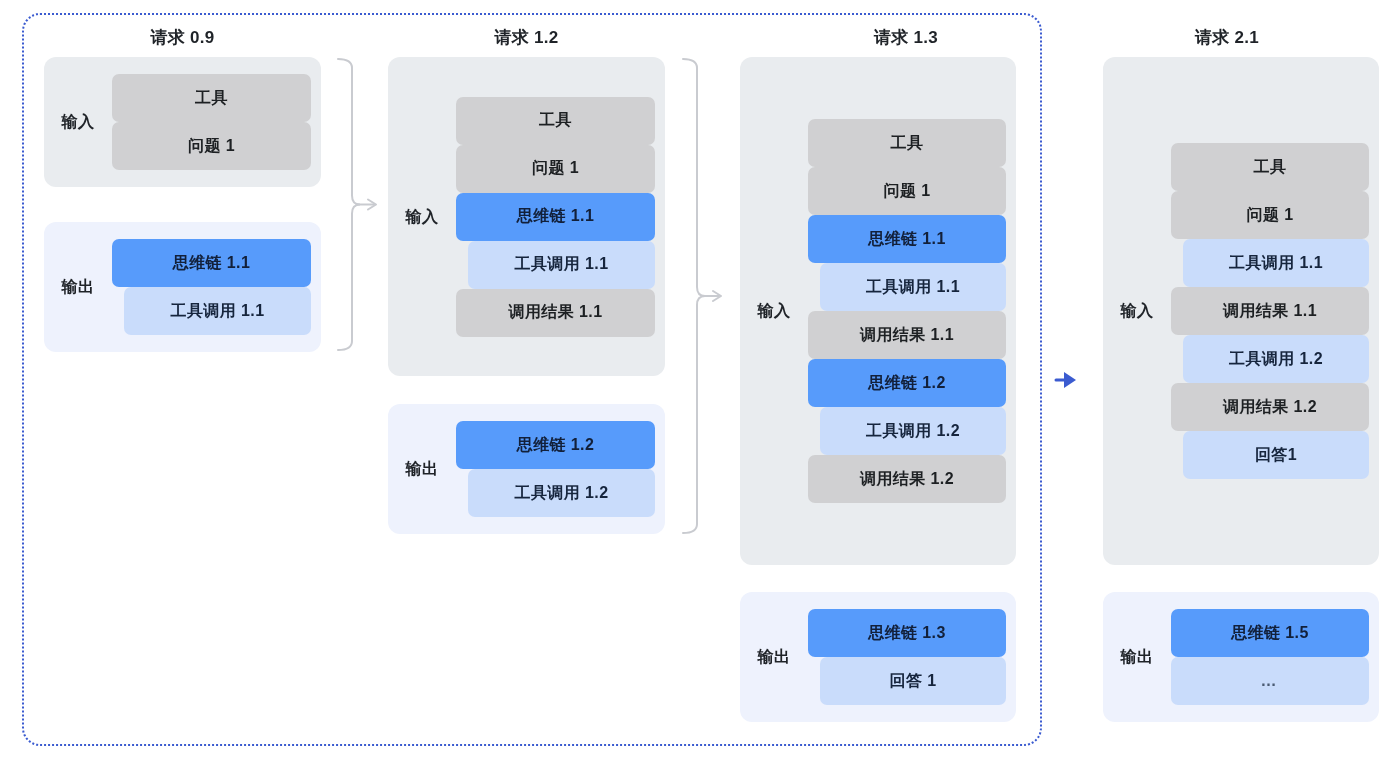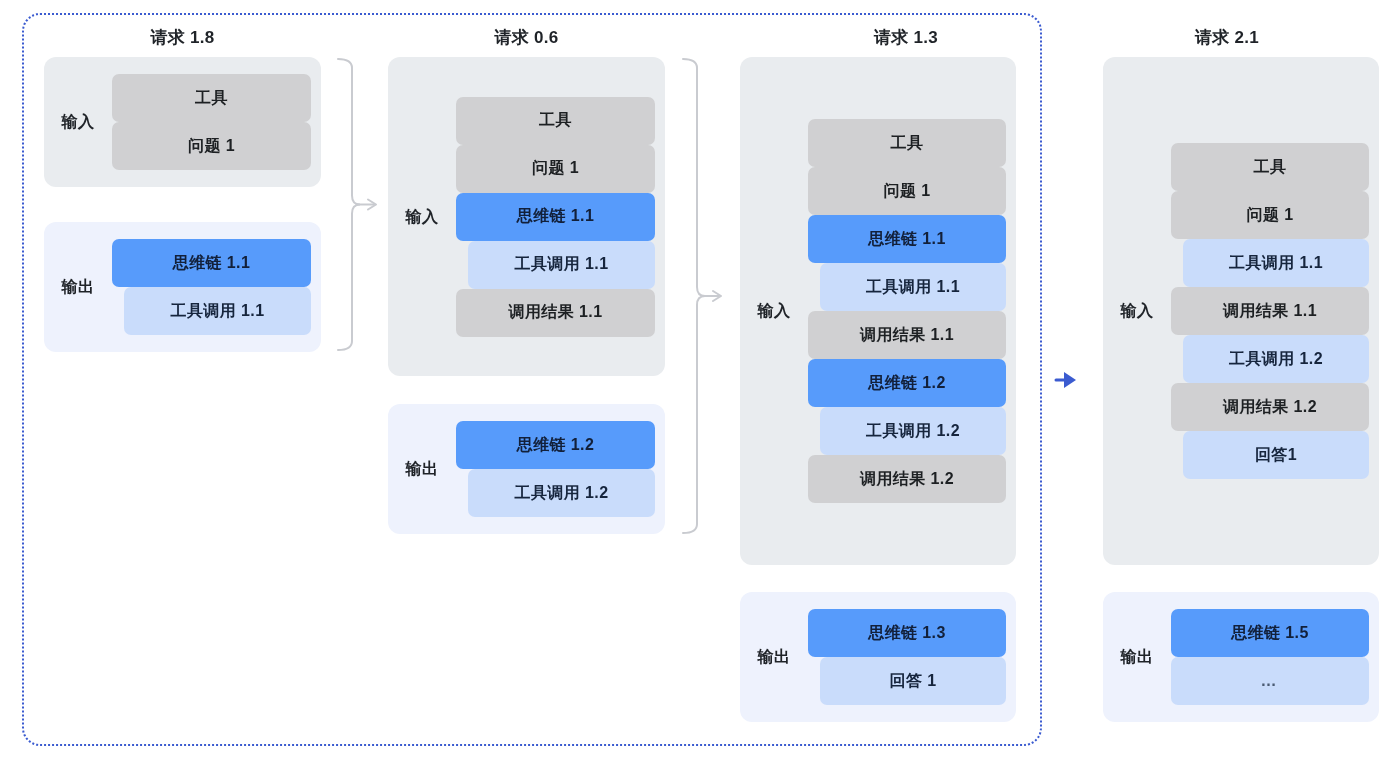--- a/index.html
+++ b/index.html
@@ -93,38 +93,38 @@
 </style>
 </head>
 <body>
 
 <div id="stage">
 
   <div class="session-boundary" id="session-boundary" style="left: 22px; top: 13px; width: 1020px; height: 733px; border-color: rgb(59, 91, 208);"></div>
 
   <div id="columns-host">
       <div class="column" style="left: 44px; top: 0px; width: 277px; height: 759px;">
-        <div class="col-title" style="top: 26px;">请求 1.8</div>
+        <div class="col-title" style="top: 26px;">请求 0.9</div>
         <div class="io-panel input" style="left: 0px; top: 57px; width: 277px; height: 130px;">
           <div class="io-label">输入</div>
           <div class="chips">
             <div class="chip gray">工具</div>
             <div class="chip gray">问题 1</div>
           </div>
         </div>
         <div class="io-panel output" style="left: 0px; top: 222px; width: 277px; height: 130px;">
           <div class="io-label">输出</div>
           <div class="chips">
             <div class="chip blue">思维链 1.1</div>
             <div class="chip lightblue">工具调用 1.1</div>
           </div>
         </div>
       </div>
       <div class="column" style="left: 388px; top: 0px; width: 277px; height: 759px;">
-        <div class="col-title" style="top: 26px;">请求 0.6</div>
+        <div class="col-title" style="top: 26px;">请求 1.2</div>
         <div class="io-panel input" style="left: 0px; top: 57px; width: 277px; height: 319px;">
           <div class="io-label">输入</div>
           <div class="chips">
             <div class="chip gray">工具</div>
             <div class="chip gray">问题 1</div>
             <div class="chip blue">思维链 1.1</div>
             <div class="chip lightblue">工具调用 1.1</div>
             <div class="chip gray">调用结果 1.1</div>
           </div>
         </div>

